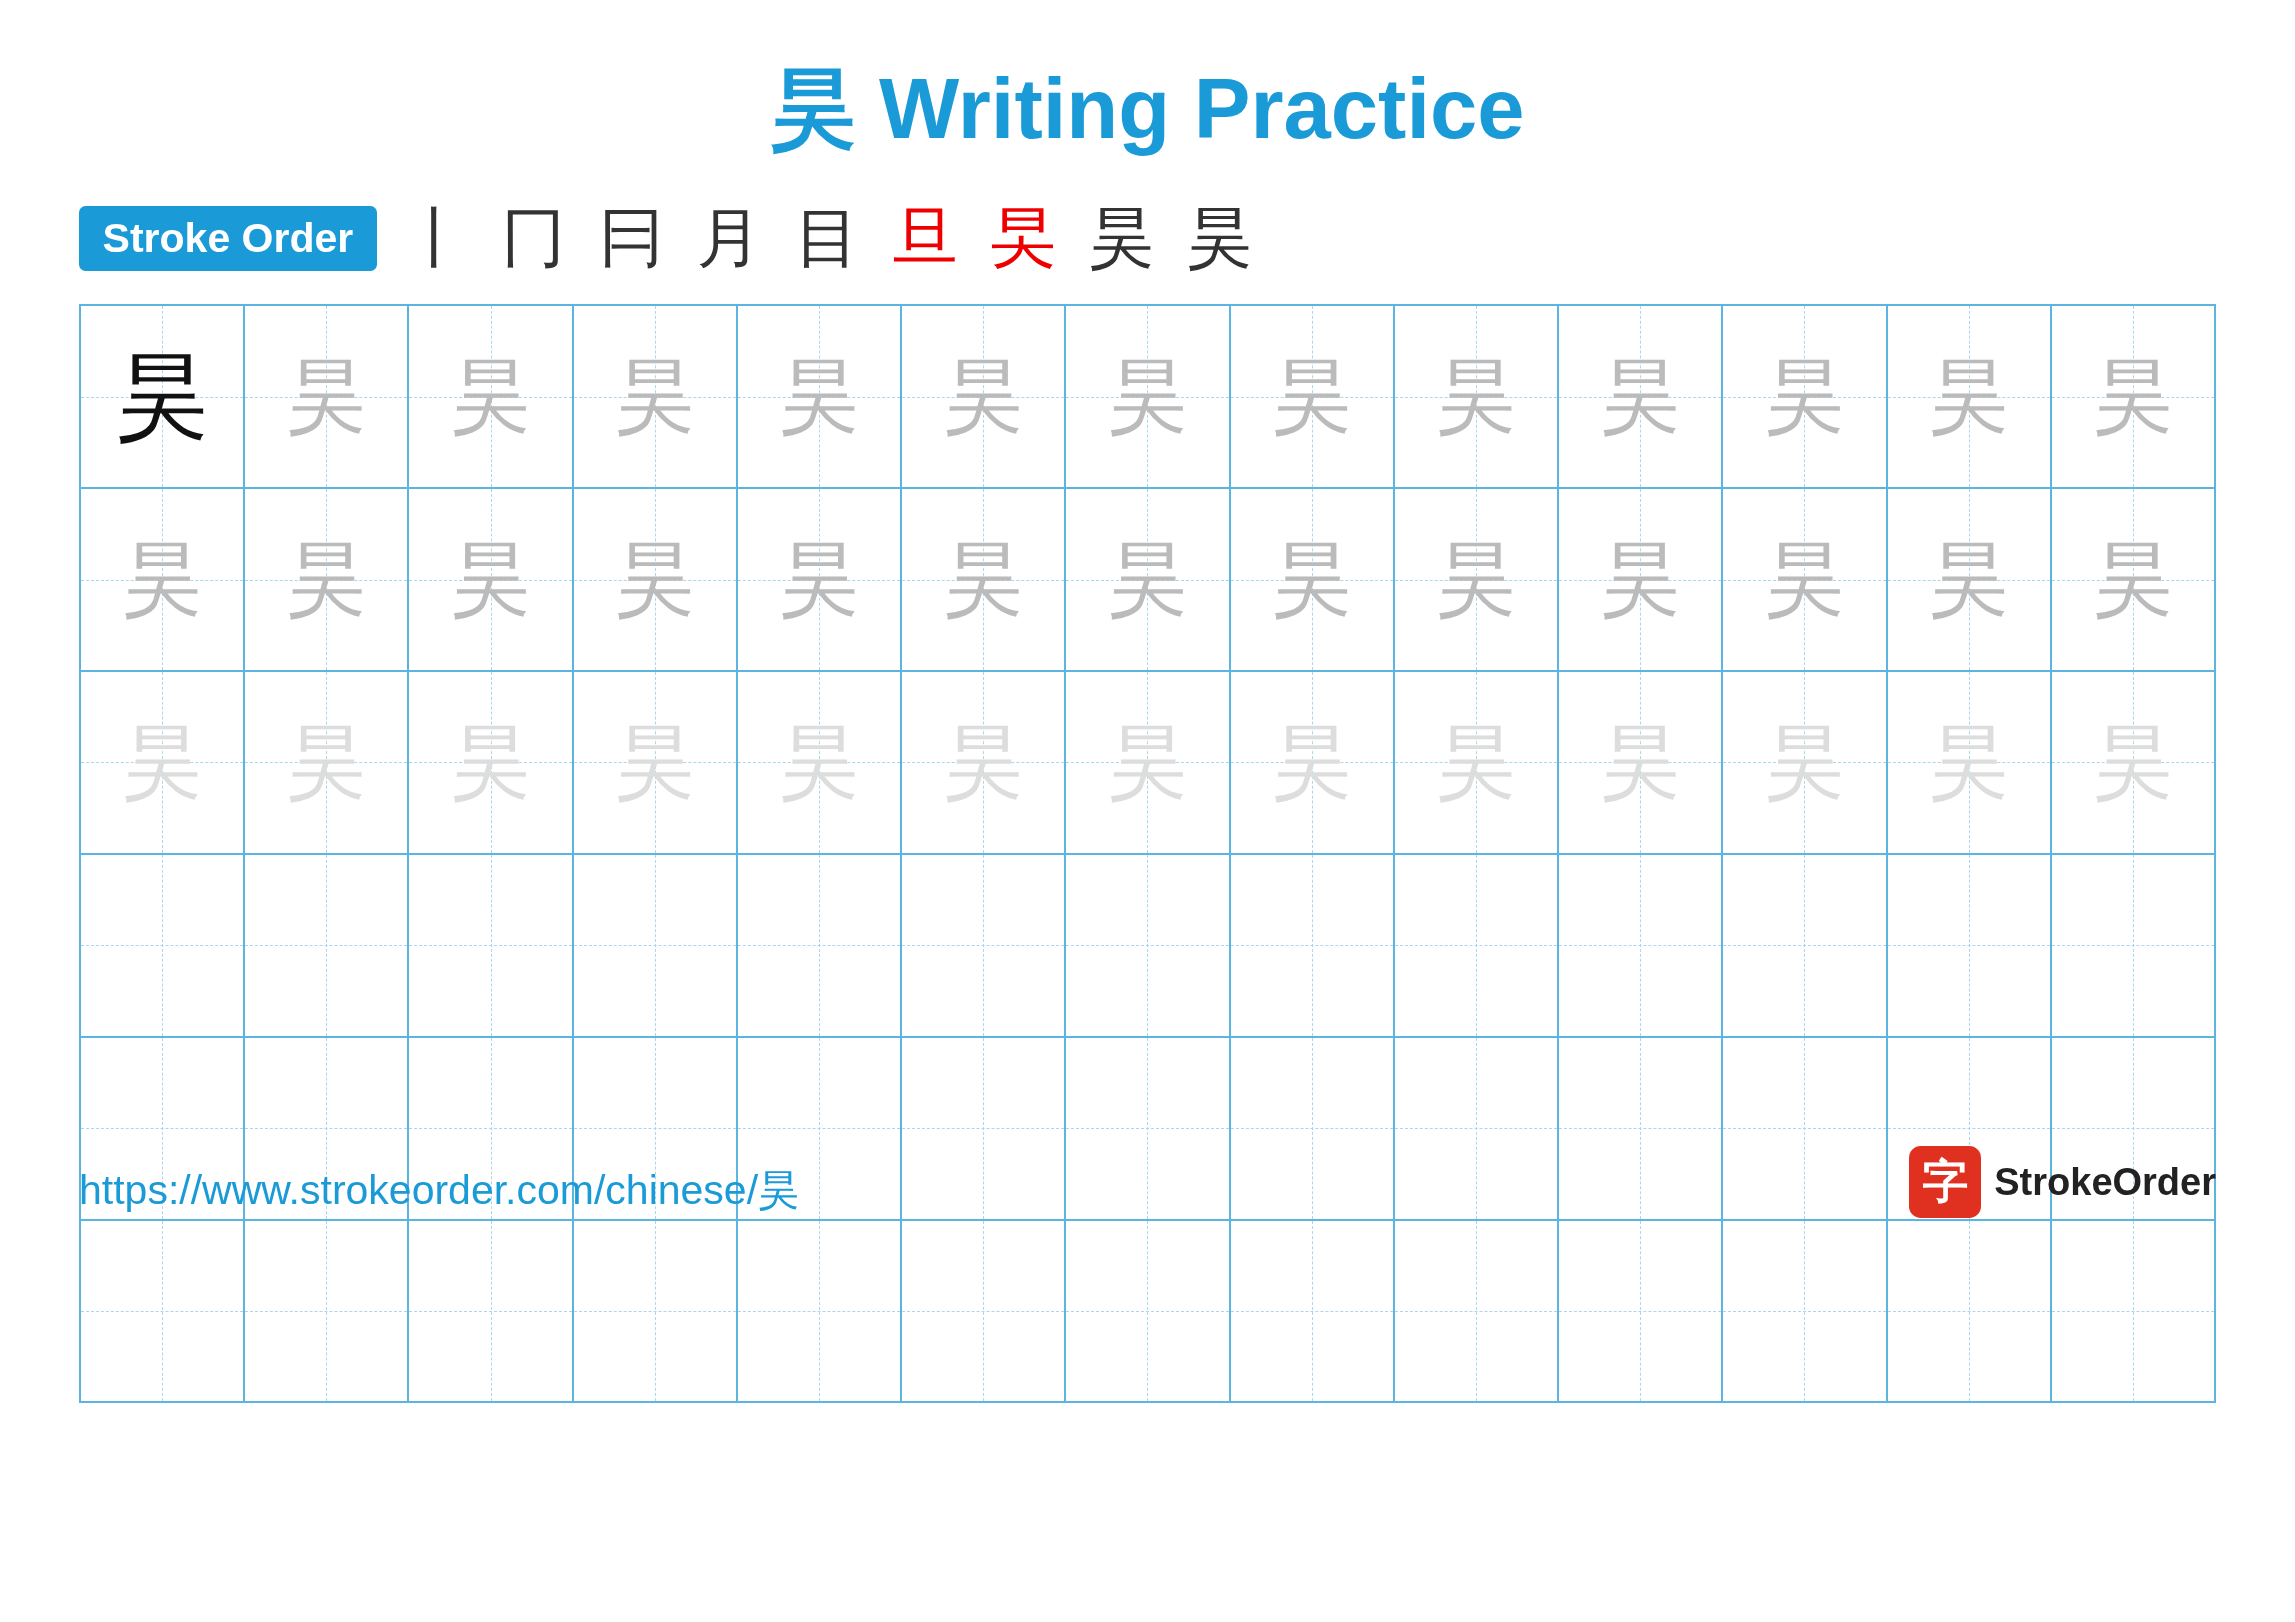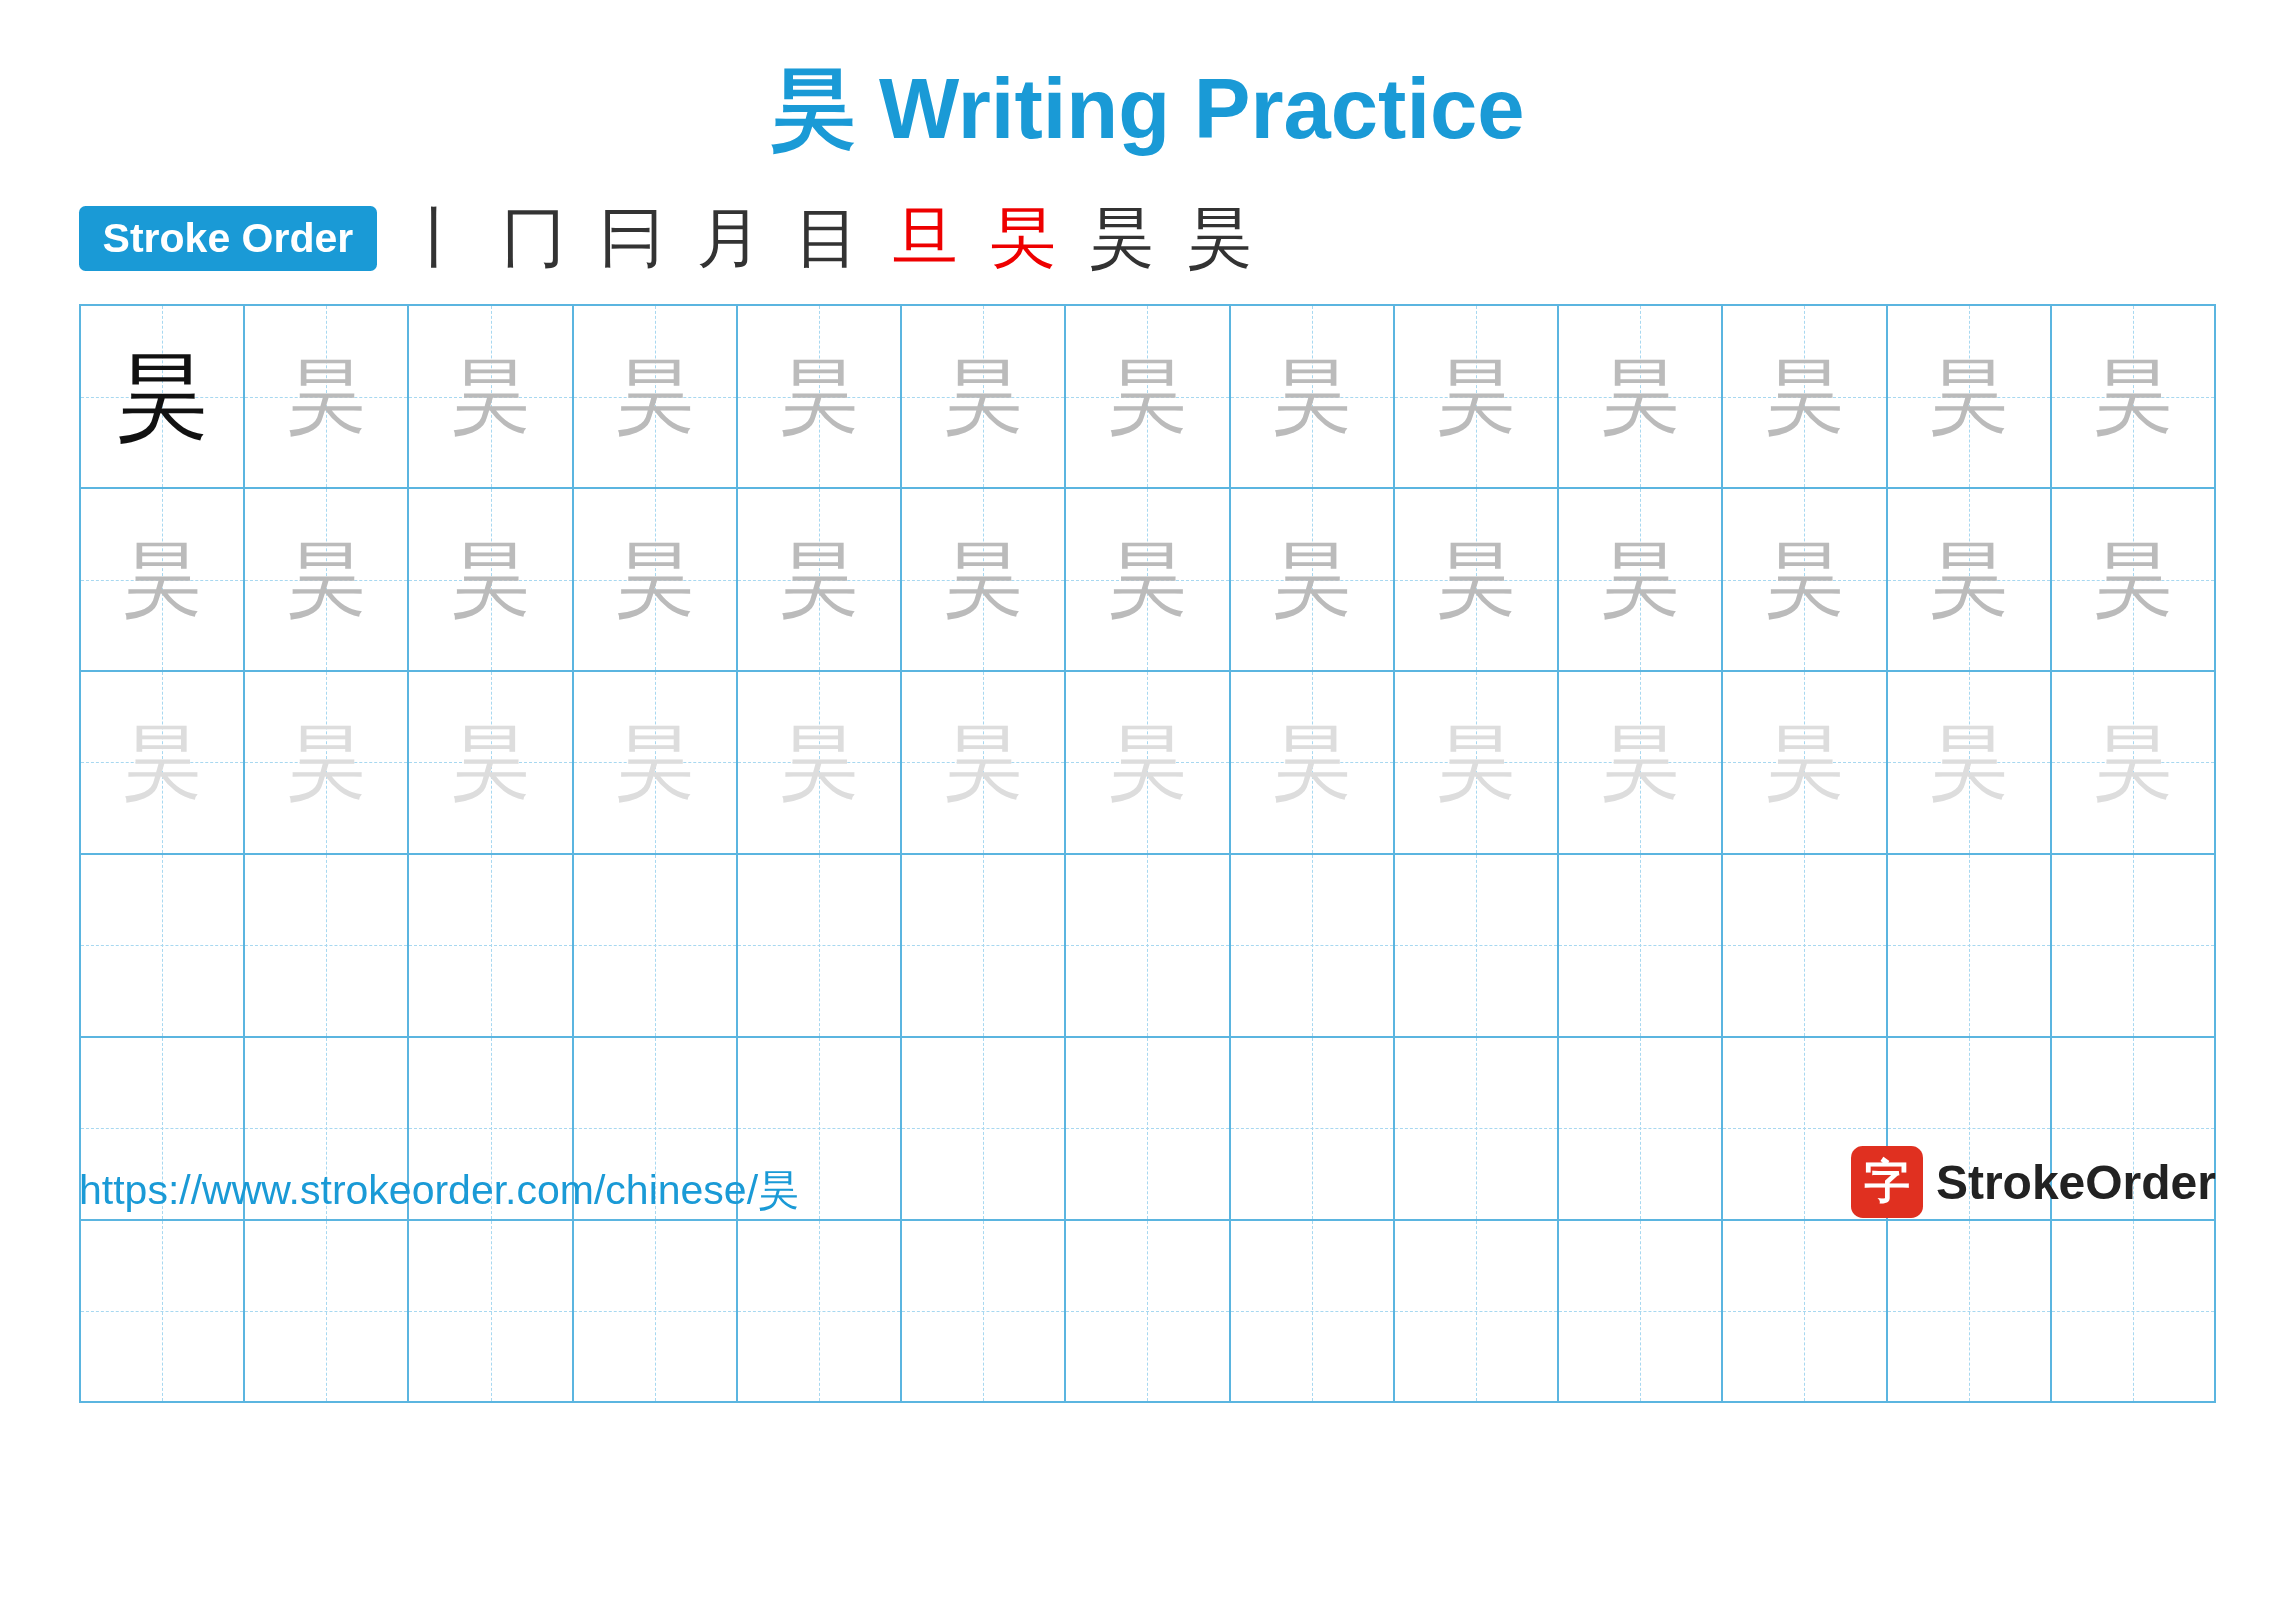--- a/index.html
+++ b/index.html
@@ -148,21 +148,21 @@
       border-radius: 11.8px;
       display: flex;
       align-items: center;
       justify-content: center;
       color: #fff;
       font-size: 46px;
       font-weight: bold;
       font-family: "SimSun", serif;
     }
     .logo-text {
-      font-size: 48px;
+      font-size: 38px;
       font-weight: bold;
       color: #222;
     }
   </style>
 </head>
 <body>
 
 <div class="page">
 
   <div class="title-area">

